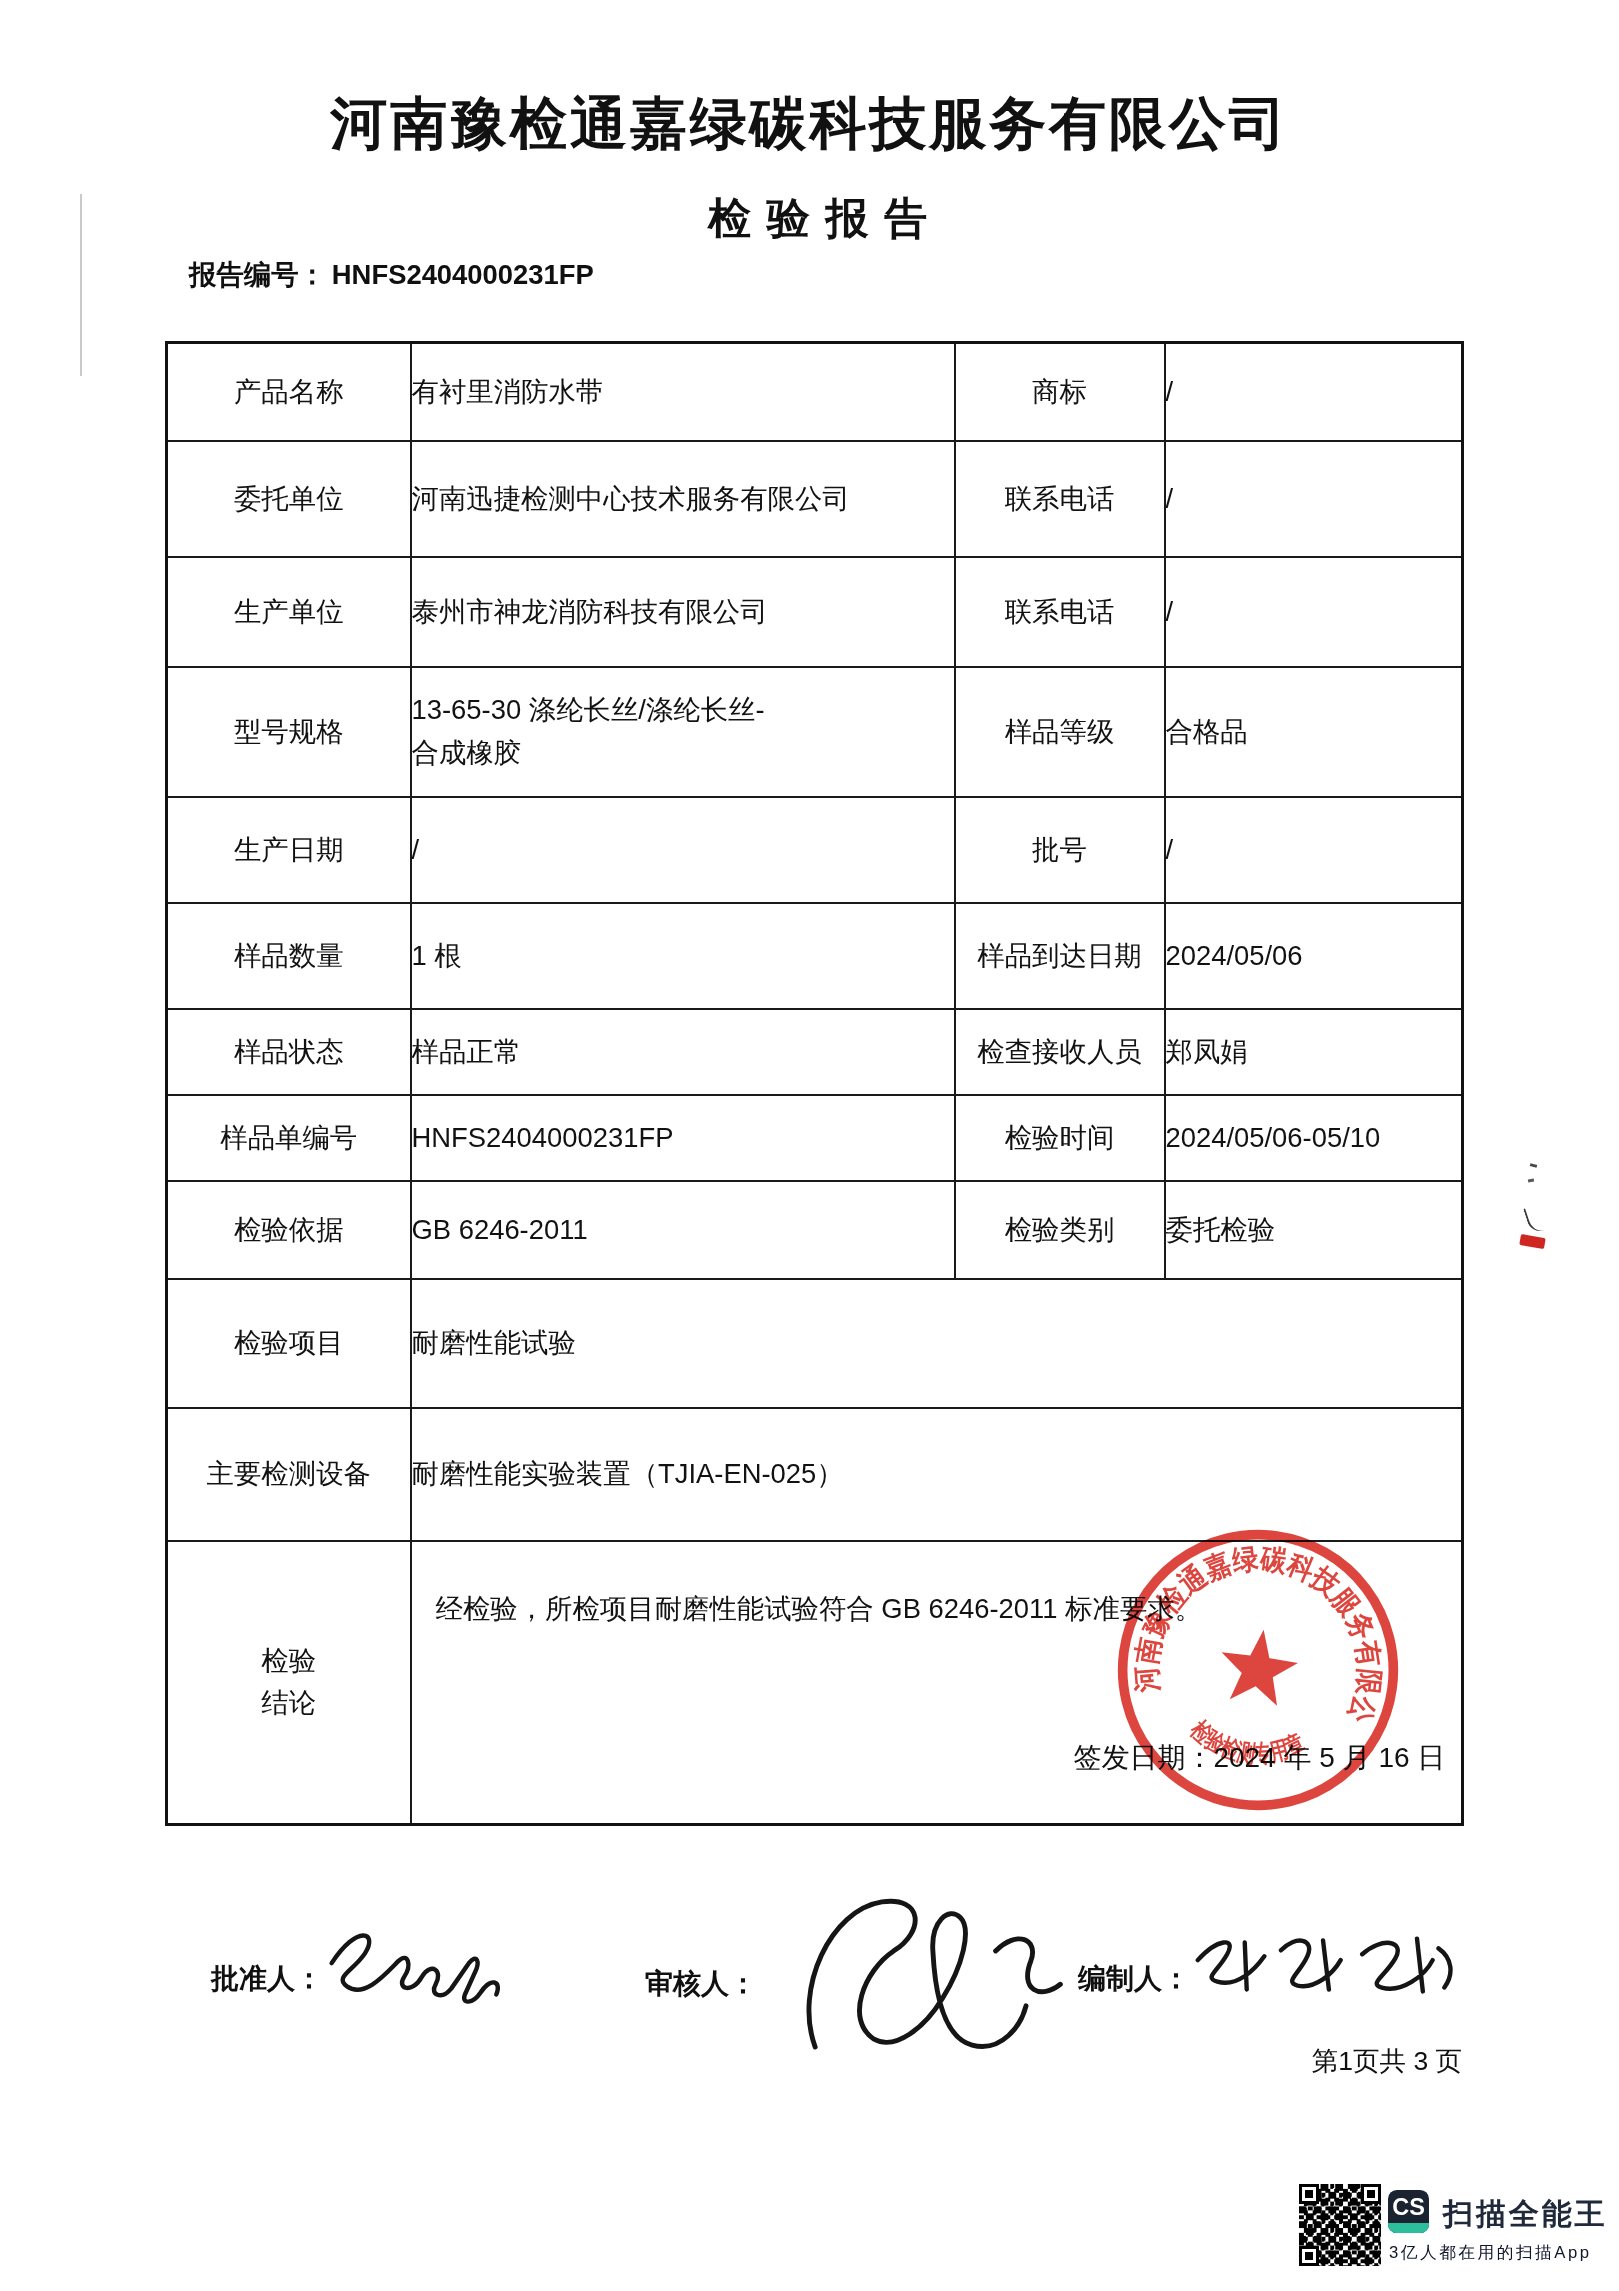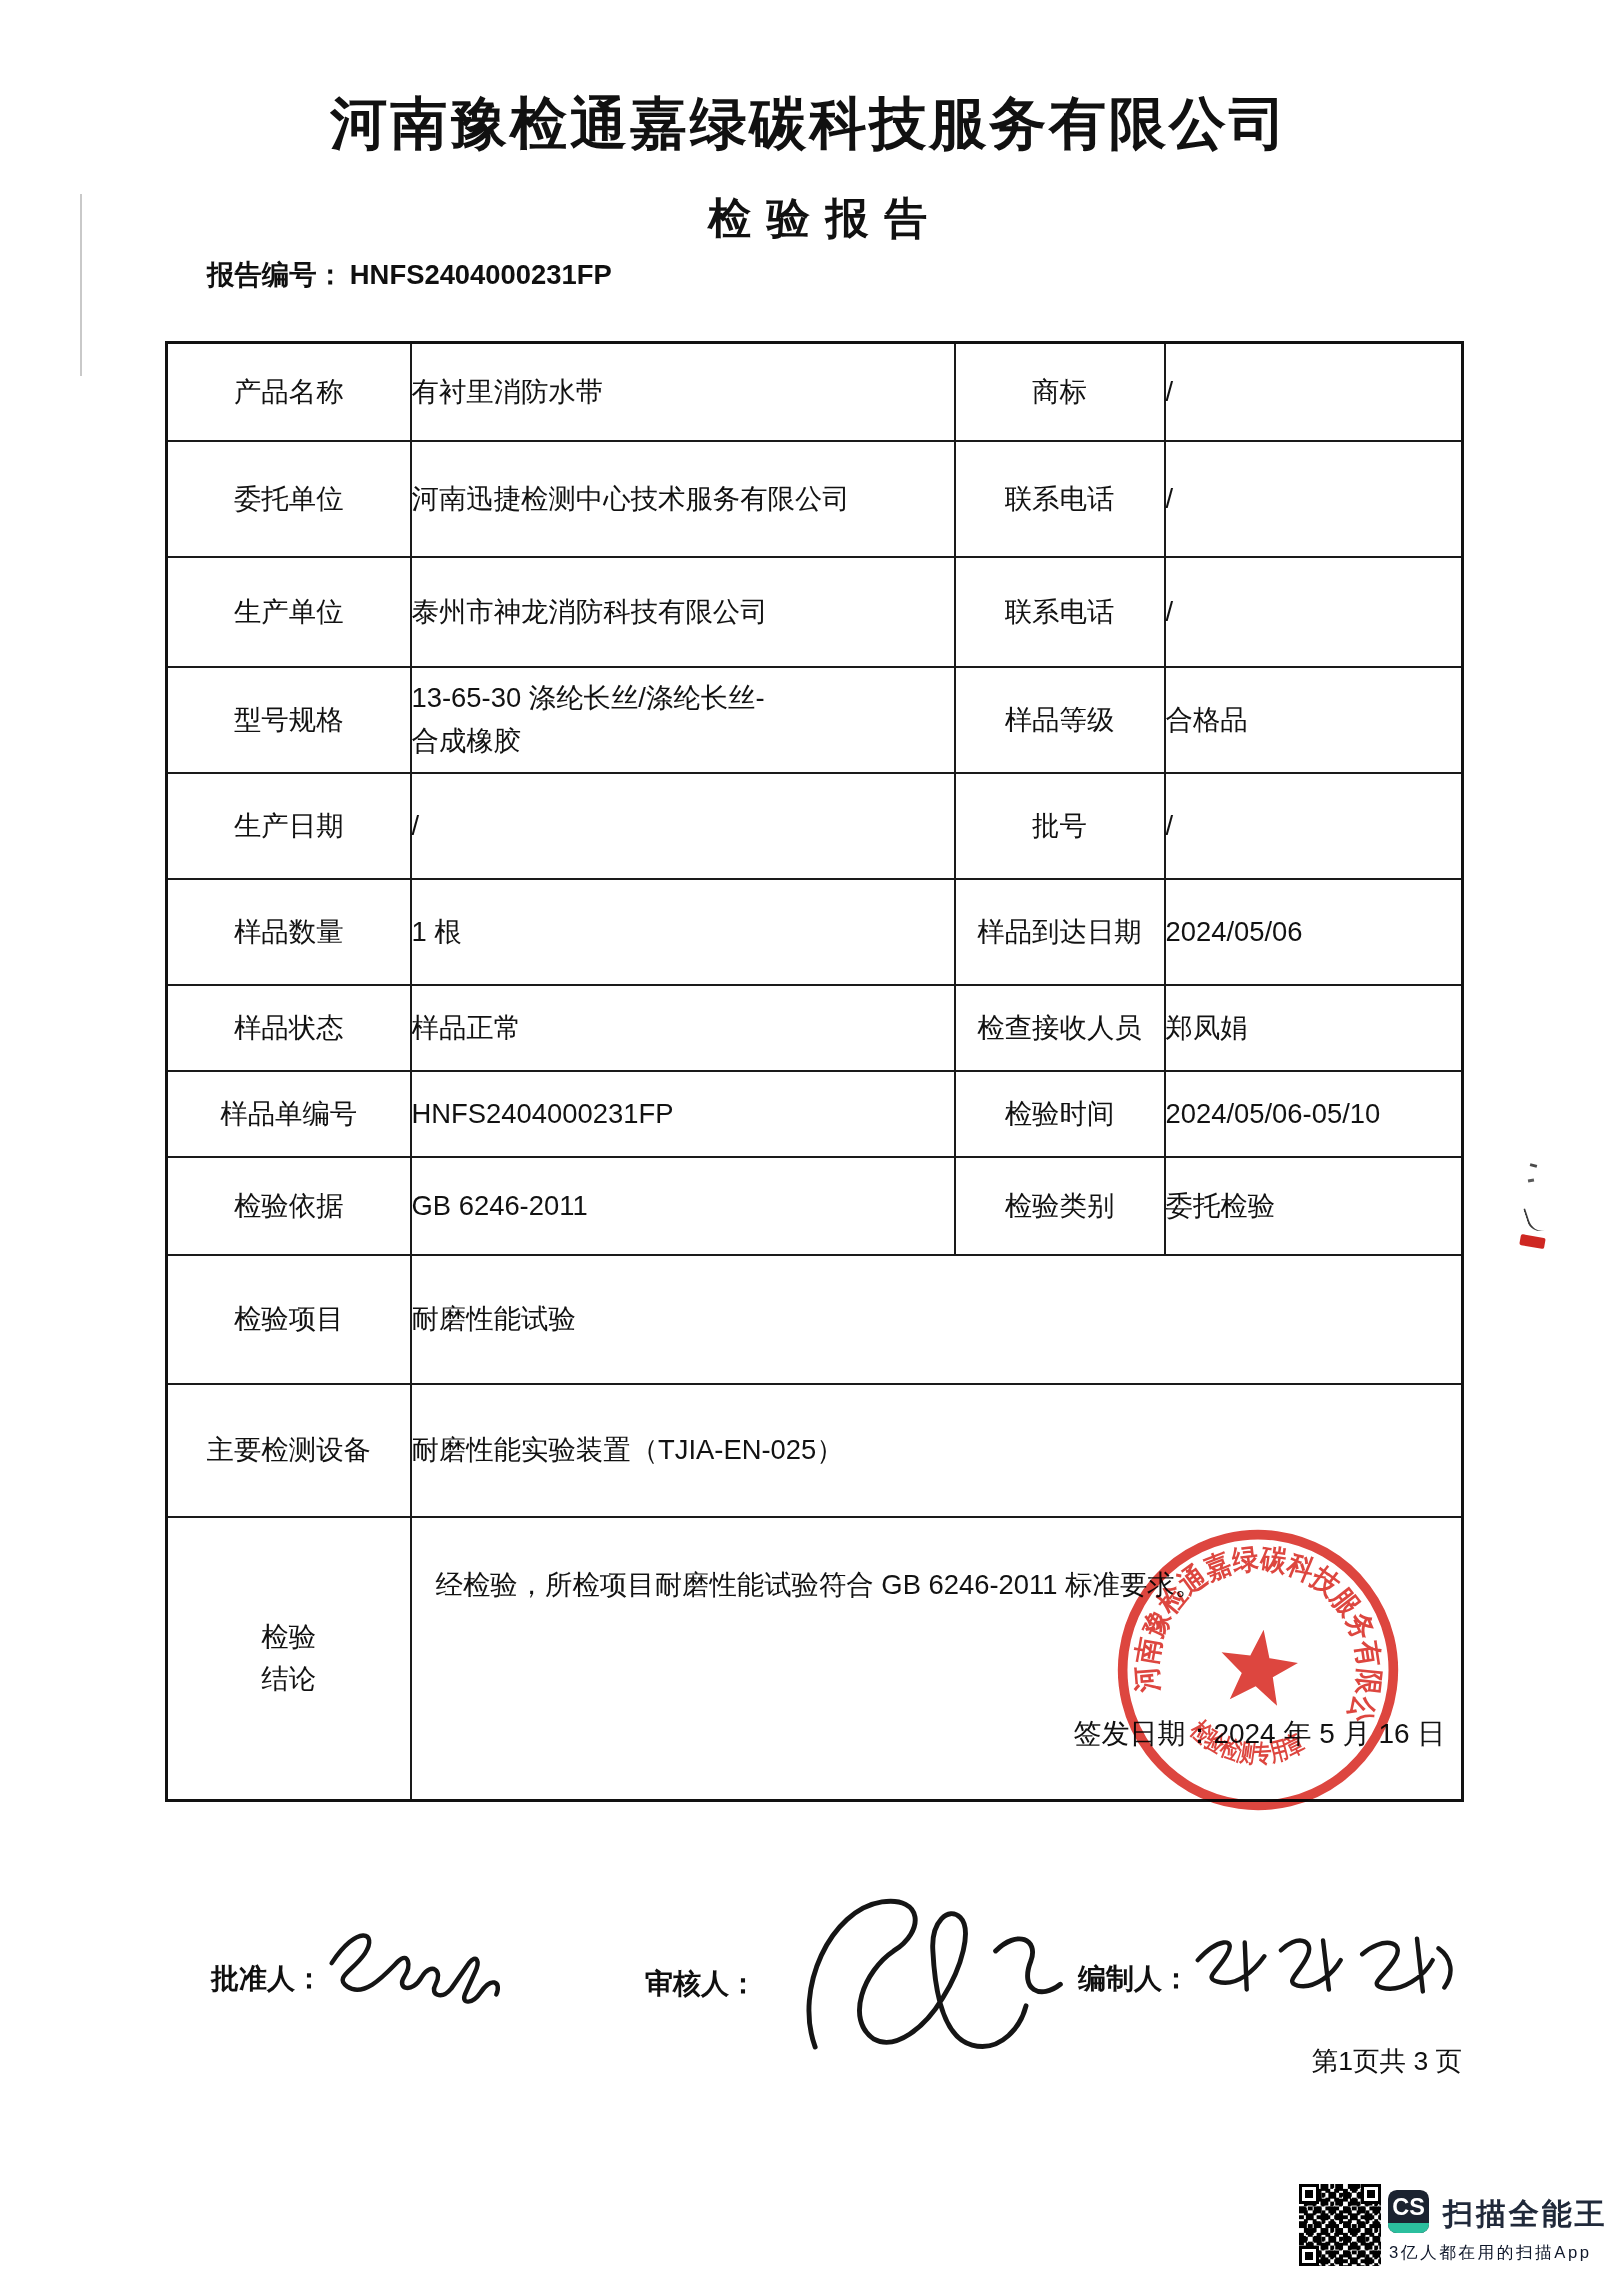--- a/index.html
+++ b/index.html
@@ -11,38 +11,38 @@
   
   .company-title{
     position:absolute;top:86px;left:0;width:100%;text-align:center;
     font-size:57px;font-weight:700;letter-spacing:2.9px;color:#111;
   }
   .report-title{
     position:absolute;top:190px;left:16px;width:100%;text-align:center;
     font-size:43px;font-weight:700;letter-spacing:15.7px;color:#111;
   }
   .report-no-line{
-    position:absolute;top:257px;left:207px;font-size:27.4px;font-weight:600;color:#101010;
+    position:absolute;top:257px;left:189px;font-size:27.4px;font-weight:600;color:#101010;
   }
   .report-no-line .num{margin-left:5.9px;font-weight:600;}
   
   table.report{
     position:absolute;left:165px;top:341px;width:1296px;
     border-collapse:collapse;table-layout:fixed;
     border:3.9px solid #121212;
   }
   table.report td{
     border:2px solid #1a1a1a;border-top-width:2.9px;border-bottom-width:2.9px;
     font-size:27.4px;color:#121212;padding:0;vertical-align:middle;
   }
   td.lbl{text-align:center;font-weight:500;}
   td.val{text-align:left;padding-left:27.4px;font-weight:500;}
   .pre{white-space:pre-line;line-height:1.55;}
   tr.r1{height:98px;} tr.r2{height:116px;} tr.r3{height:110px;}
-  tr.r4{height:106px;} tr.r5{height:106px;} tr.r6{height:106px;}
+  tr.r4{height:130px;} tr.r5{height:106px;} tr.r6{height:106px;}
   tr.r7{height:86px;} tr.r8{height:86px;padding-left:23px;} tr.r9{height:98px;}
   tr.r10{height:129px;margin-top:31px;} tr.r11{height:133px;} tr.r12{height:284px;} tr.r13{height:112px;}
   .concl-wrap{position:relative;height:276px;}
   .concl-text{position:absolute;top:47px;left:24px;font-size:27.4px;white-space:nowrap;}
   .sign-date{position:absolute;bottom:43px;right:15.7px;font-size:28px;font-weight:500;}
   .notes-val{line-height:1.9;}
   
   .stamp{
     position:absolute;left:1113px;top:1525px;width:290px;height:290px;
     transform:rotate(8deg);opacity:.85;mix-blend-mode:multiply;z-index:6;pointer-events:none;

